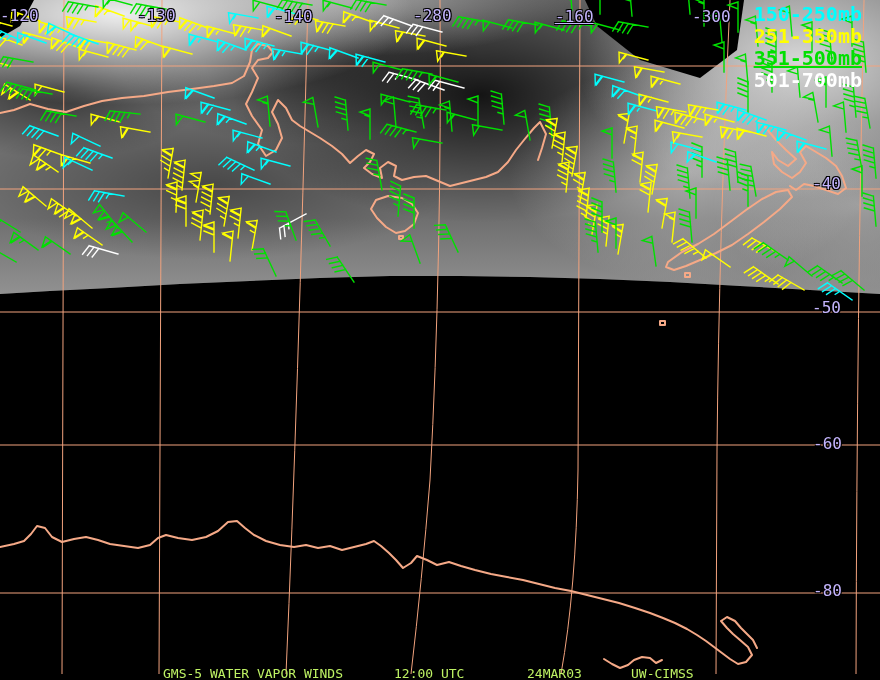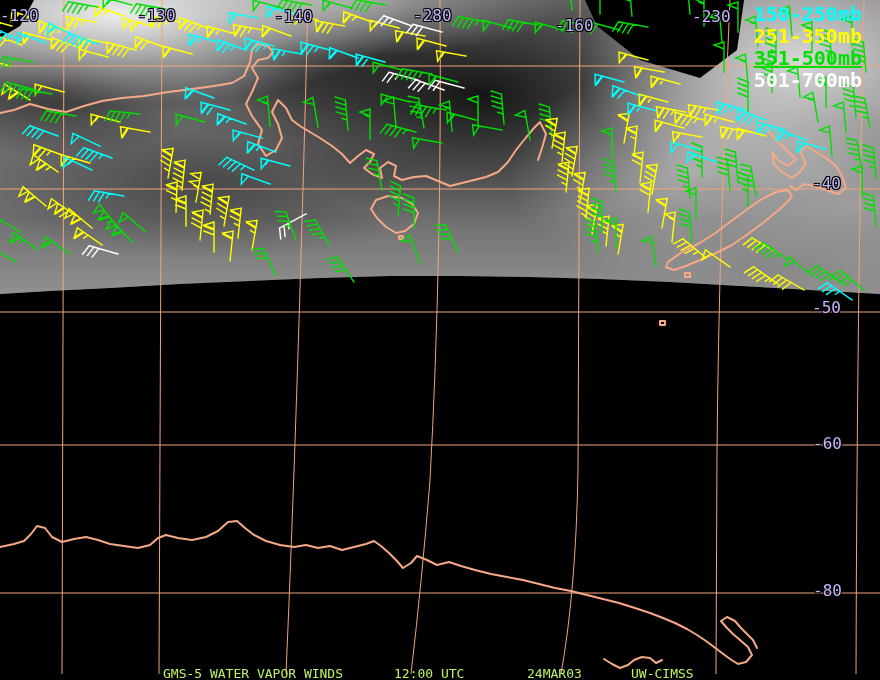--- a/index.html
+++ b/index.html
@@ -771,22 +771,22 @@
           <path d="M0 0L30 0M30 0L34 -10M25 0L29 -10M20 0L24 -10M15 0L17 -5"></path>
         </g>
       </g>
   </svg>
 
   <div id="labels">
       <div class="maplabel" style="left: 0px; top: 9px;">-120</div>
       <div class="maplabel" style="left: 137px; top: 9px;">-130</div>
       <div class="maplabel" style="left: 274px; top: 10px;">-140</div>
       <div class="maplabel" style="left: 413px; top: 9px;">-280</div>
-      <div class="maplabel" style="left: 555px; top: 19px;">-160</div>
-      <div class="maplabel" style="left: 692px; top: 10px;">-230</div>
+      <div class="maplabel" style="left: 555px; top: 10px; text-decoration: underline;">-160</div>
+      <div class="maplabel" style="left: 692px; top: 10px;">-300</div>
       <div class="maplabel" style="left: 812px; top: 177px;">-40</div>
       <div class="maplabel" style="left: 812px; top: 301px;">-50</div>
       <div class="maplabel" style="left: 813px; top: 437px;">-60</div>
       <div class="maplabel" style="left: 813px; top: 584px;">-80</div>
     </div>
 
   <div id="legend">
     <div class="legend-row" style="color: rgb(0, 255, 255);">150-250mb</div>
     <div class="legend-row" style="color: rgb(255, 255, 0);">251-350mb</div>
     <div class="legend-row" style="color: rgb(0, 224, 0); text-decoration: underline;">351-500mb</div>

